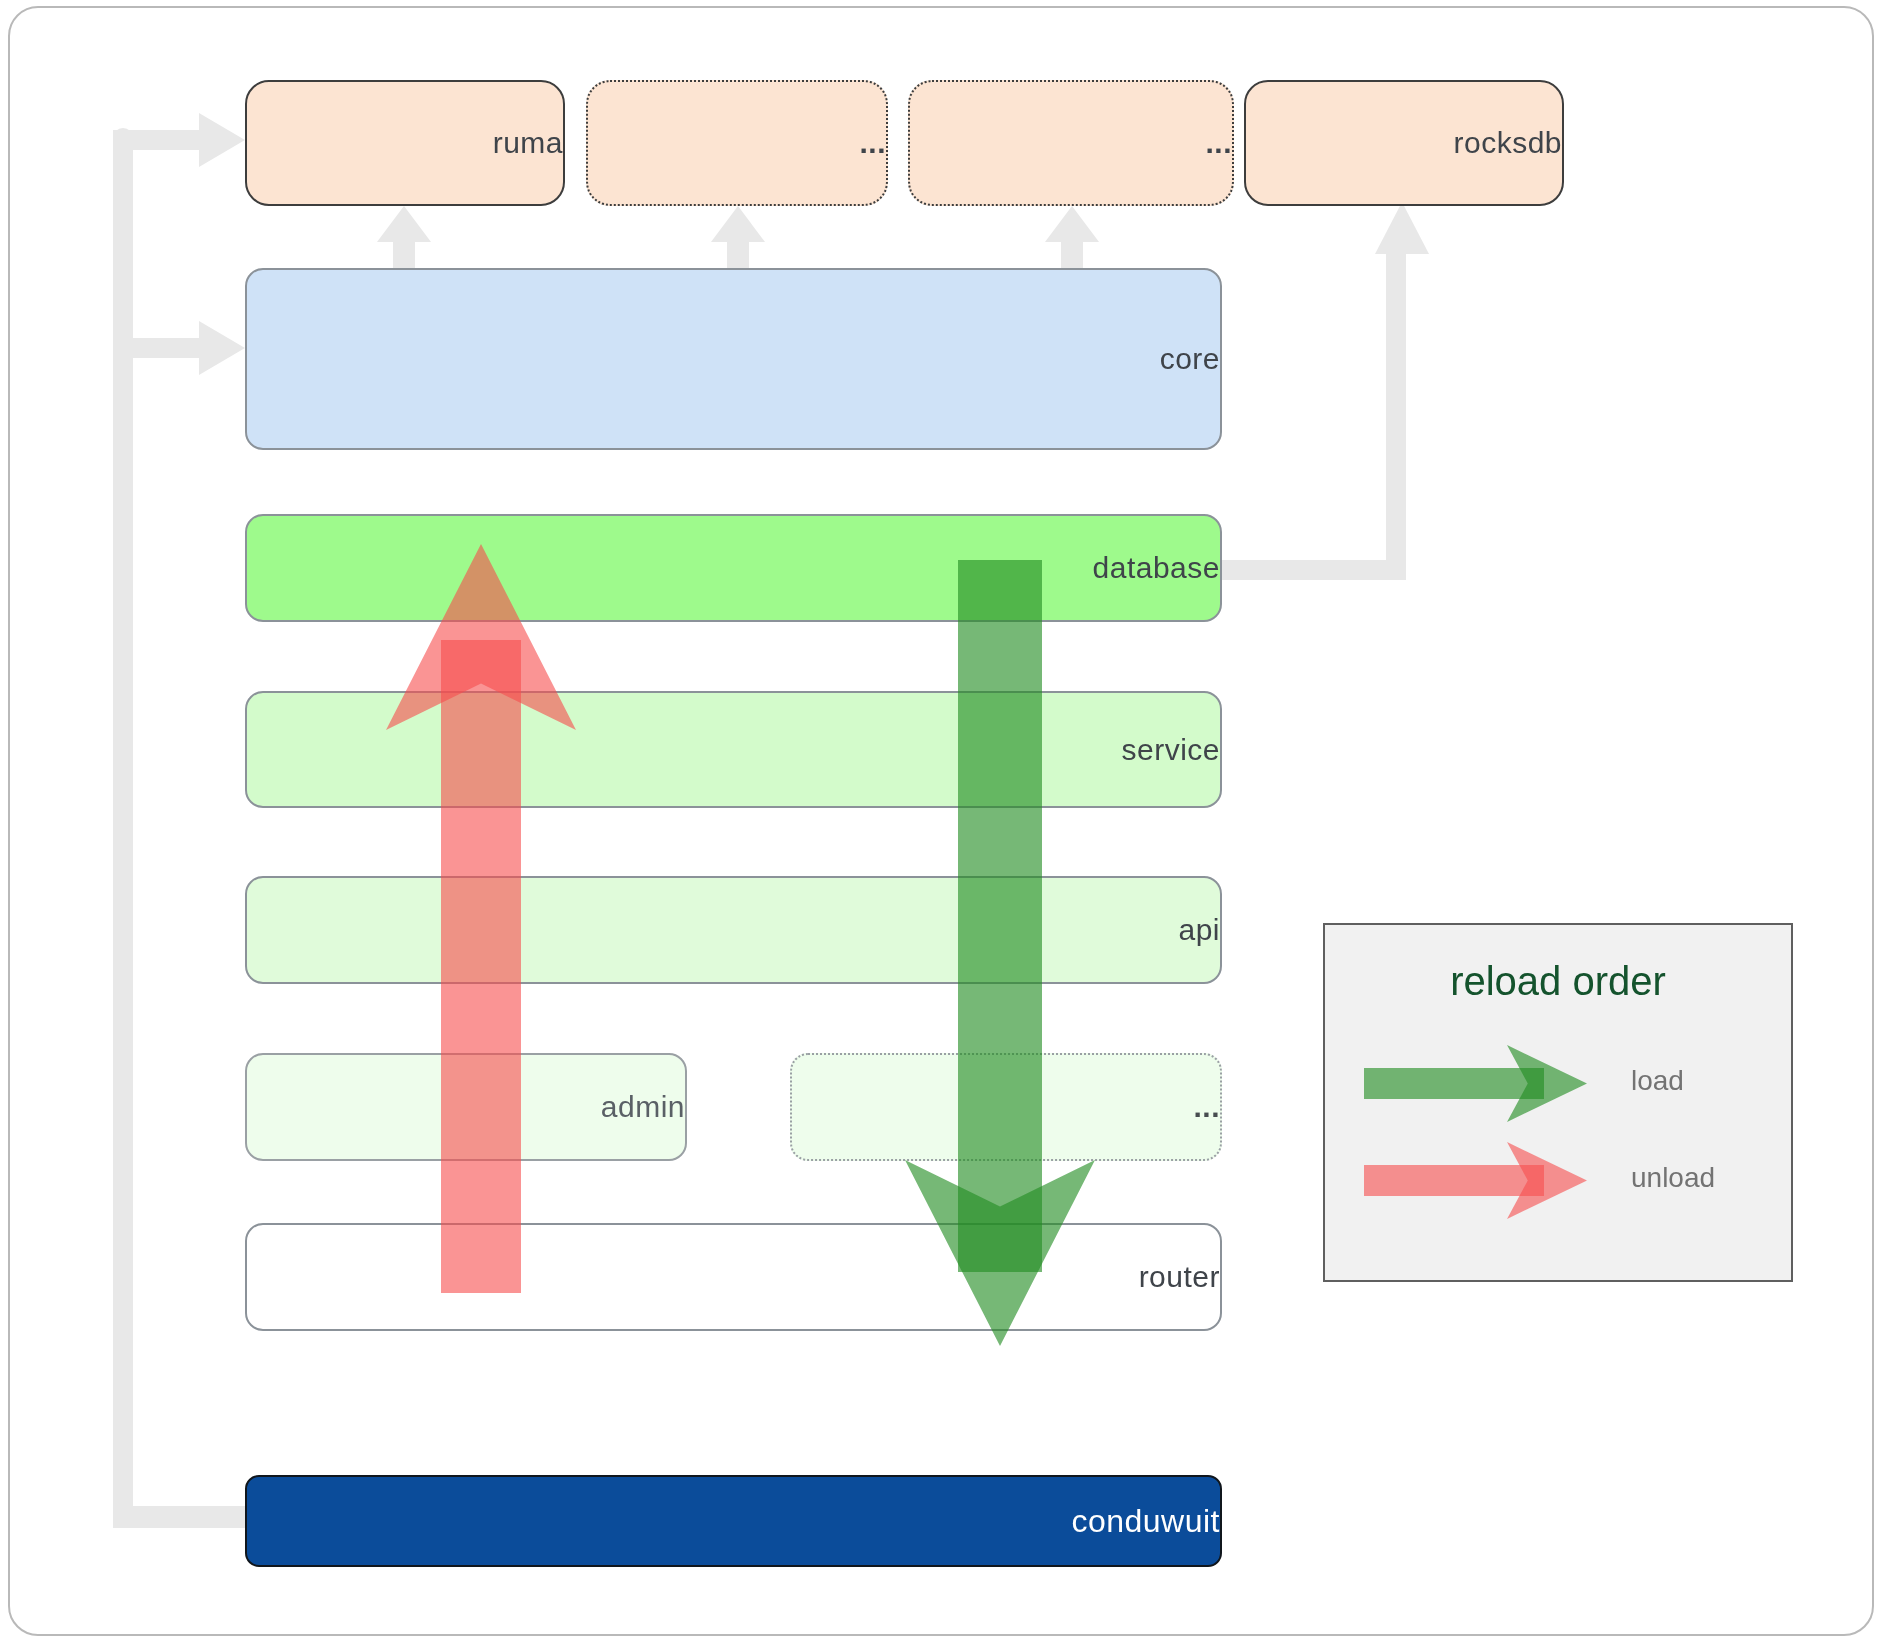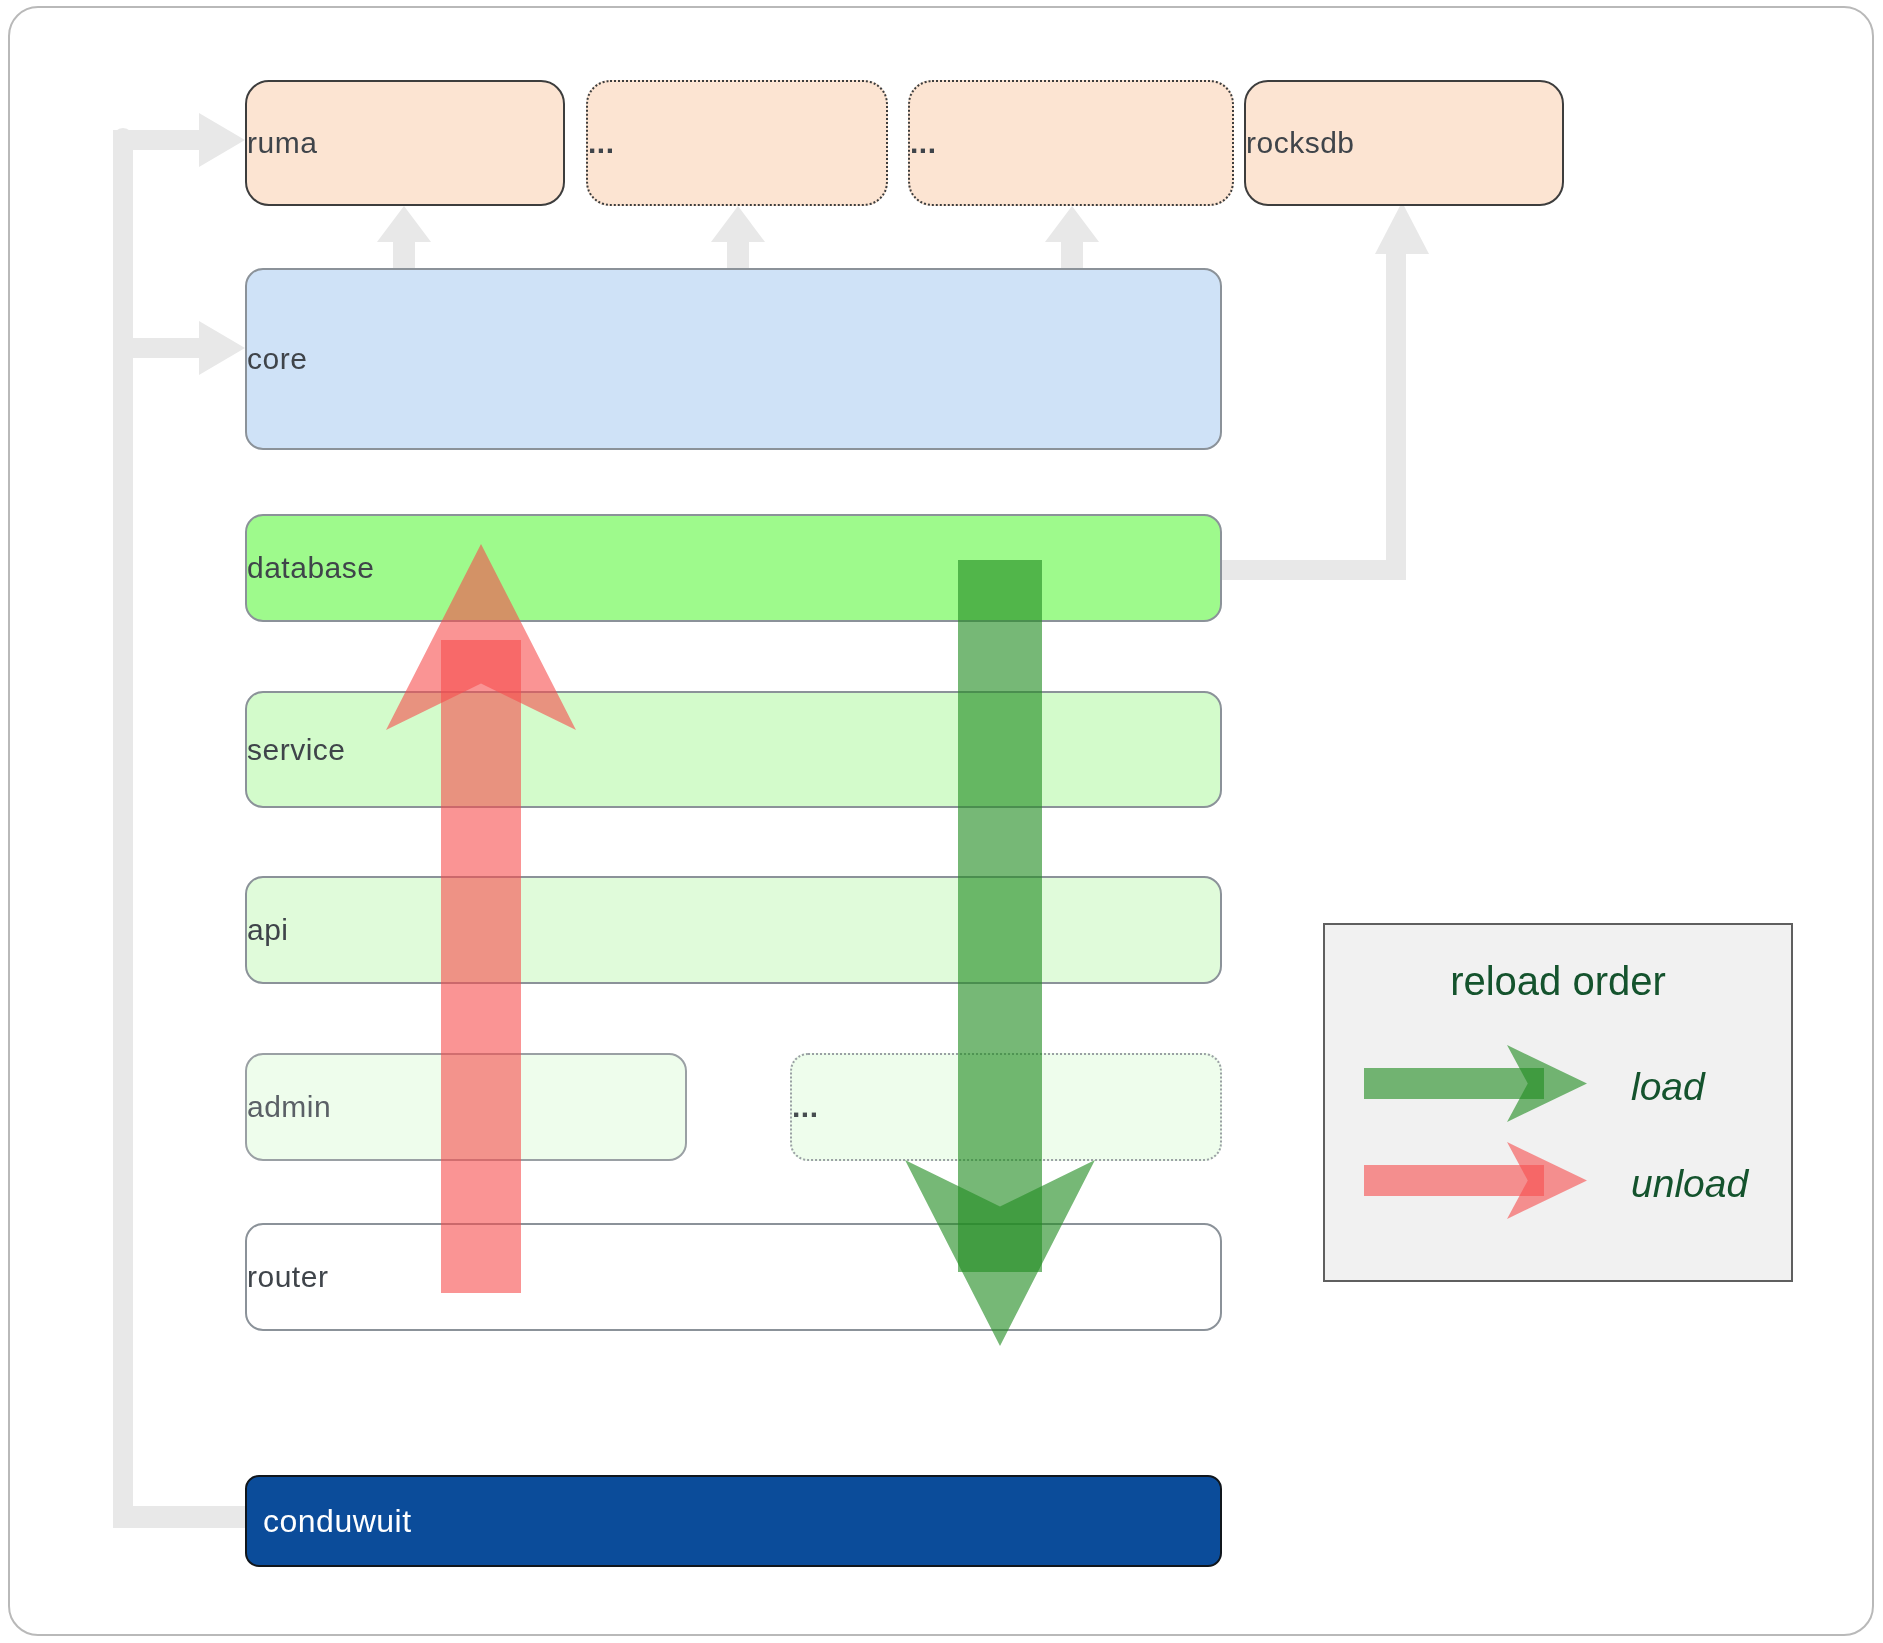--- a/index.html
+++ b/index.html
@@ -1,21 +1,21 @@
 <!DOCTYPE html>
 <html style="--canvas_bg: #ffffff; --frame_border: #b9b9b9; --peach_fill: #fce4d2; --dark_node_border: #3d3d3d; --gray_node_border: #8b9299; --light_node_border: #9aa0a4; --core_fill: #cfe2f7; --database_fill: #9efa8c; --service_fill: #d3fbcb; --api_fill: #e0fbda; --admin_fill: #eefdec; --router_fill: #ffffff; --conduwuit_fill: #0b4c9a; --label_color: #3f444a; --connector_gray: #e8e8e8; --legend_bg: #f1f1f1; --legend_border: #5f5f5f; --load_arrow: rgba(34,140,34,0.62); --unload_arrow: rgba(246,77,77,0.6);"><head>
 <meta charset="utf-8">
 <style>
   html,body{margin:0;padding:0;background:#fff;}
   body{font-family:"Liberation Sans", sans-serif;}
   .canvas{position:relative;width:1883px;height:1643px;background:var(--canvas_bg);overflow:hidden;}
   .frame{position:absolute;left:8px;top:6px;width:1862px;height:1626px;border:2px solid var(--frame_border);border-radius:30px;}
 
   
-  .node{position:absolute;display:flex;align-items:center;justify-content:flex-start;
+  .node{position:absolute;display:flex;align-items:center;justify-content:flex-end;
         font-size:30px;color:var(--label_color);box-sizing:border-box;z-index:2;}
   .node span{letter-spacing:.5px;}
 
   .n-ruma     {left:245px;top:80px;width:320px;height:126px;background:var(--peach_fill);border:2.5px solid var(--dark_node_border);border-radius:24px;}
   .n-ext1     {left:586px;top:80px;width:302px;height:126px;background:var(--peach_fill);border:2.5px dotted var(--dark_node_border);border-radius:24px;font-weight:bold;}
   .n-ext2     {left:908px;top:80px;width:326px;height:126px;background:var(--peach_fill);border:2.5px dotted var(--dark_node_border);border-radius:24px;font-weight:bold;}
   .n-rocksdb  {left:1244px;top:80px;width:320px;height:126px;background:var(--peach_fill);border:2.5px solid var(--dark_node_border);border-radius:24px;}
   .n-core     {left:245px;top:268px;width:977px;height:182px;background:var(--core_fill);border:2px solid var(--gray_node_border);border-radius:18px;}
   .n-database {left:245px;top:514px;width:977px;height:108px;background:var(--database_fill);border:2px solid var(--gray_node_border);border-radius:18px;}
   .n-service  {left:245px;top:691px;width:977px;height:117px;background:var(--service_fill);border:2px solid var(--gray_node_border);border-radius:18px;}
@@ -59,21 +59,21 @@
   
   .legend{position:absolute;left:1323px;top:923px;width:470px;height:359px;background:var(--legend_bg);
           border:2.5px solid var(--legend_border);box-sizing:border-box;z-index:4;}
   .legend-title{position:absolute;left:0;top:34px;width:100%;text-align:center;font-size:40px;color:#14532d;}
   .lg-shaft{position:absolute;}
   .lg-head{position:absolute;clip-path:polygon(0 0,100% 50%,0 100%,26% 50%);}
   .lg-load-shaft  {left:39px;top:143px;width:180px;height:31px;background:var(--load_arrow);}
   .lg-load-head   {left:182px;top:120px;width:80px;height:77px;background:var(--load_arrow);}
   .lg-unload-shaft{left:39px;top:240px;width:180px;height:31px;background:var(--unload_arrow);}
   .lg-unload-head {left:182px;top:217px;width:80px;height:77px;background:var(--unload_arrow);}
-  .lg-label{position:absolute;font-size:39px;color:#14532d;font-style:italic;}
+  .lg-label{position:absolute;font-size:28px;color:#737373;}
   .lg-label-load  {left:306px;top:140px;}
   .lg-label-unload{left:306px;top:237px;}
 </style>
 </head>
 <body>
 
 <div class="canvas">
   <div class="frame"></div>
 
   <div class="conn c-vline"></div>

